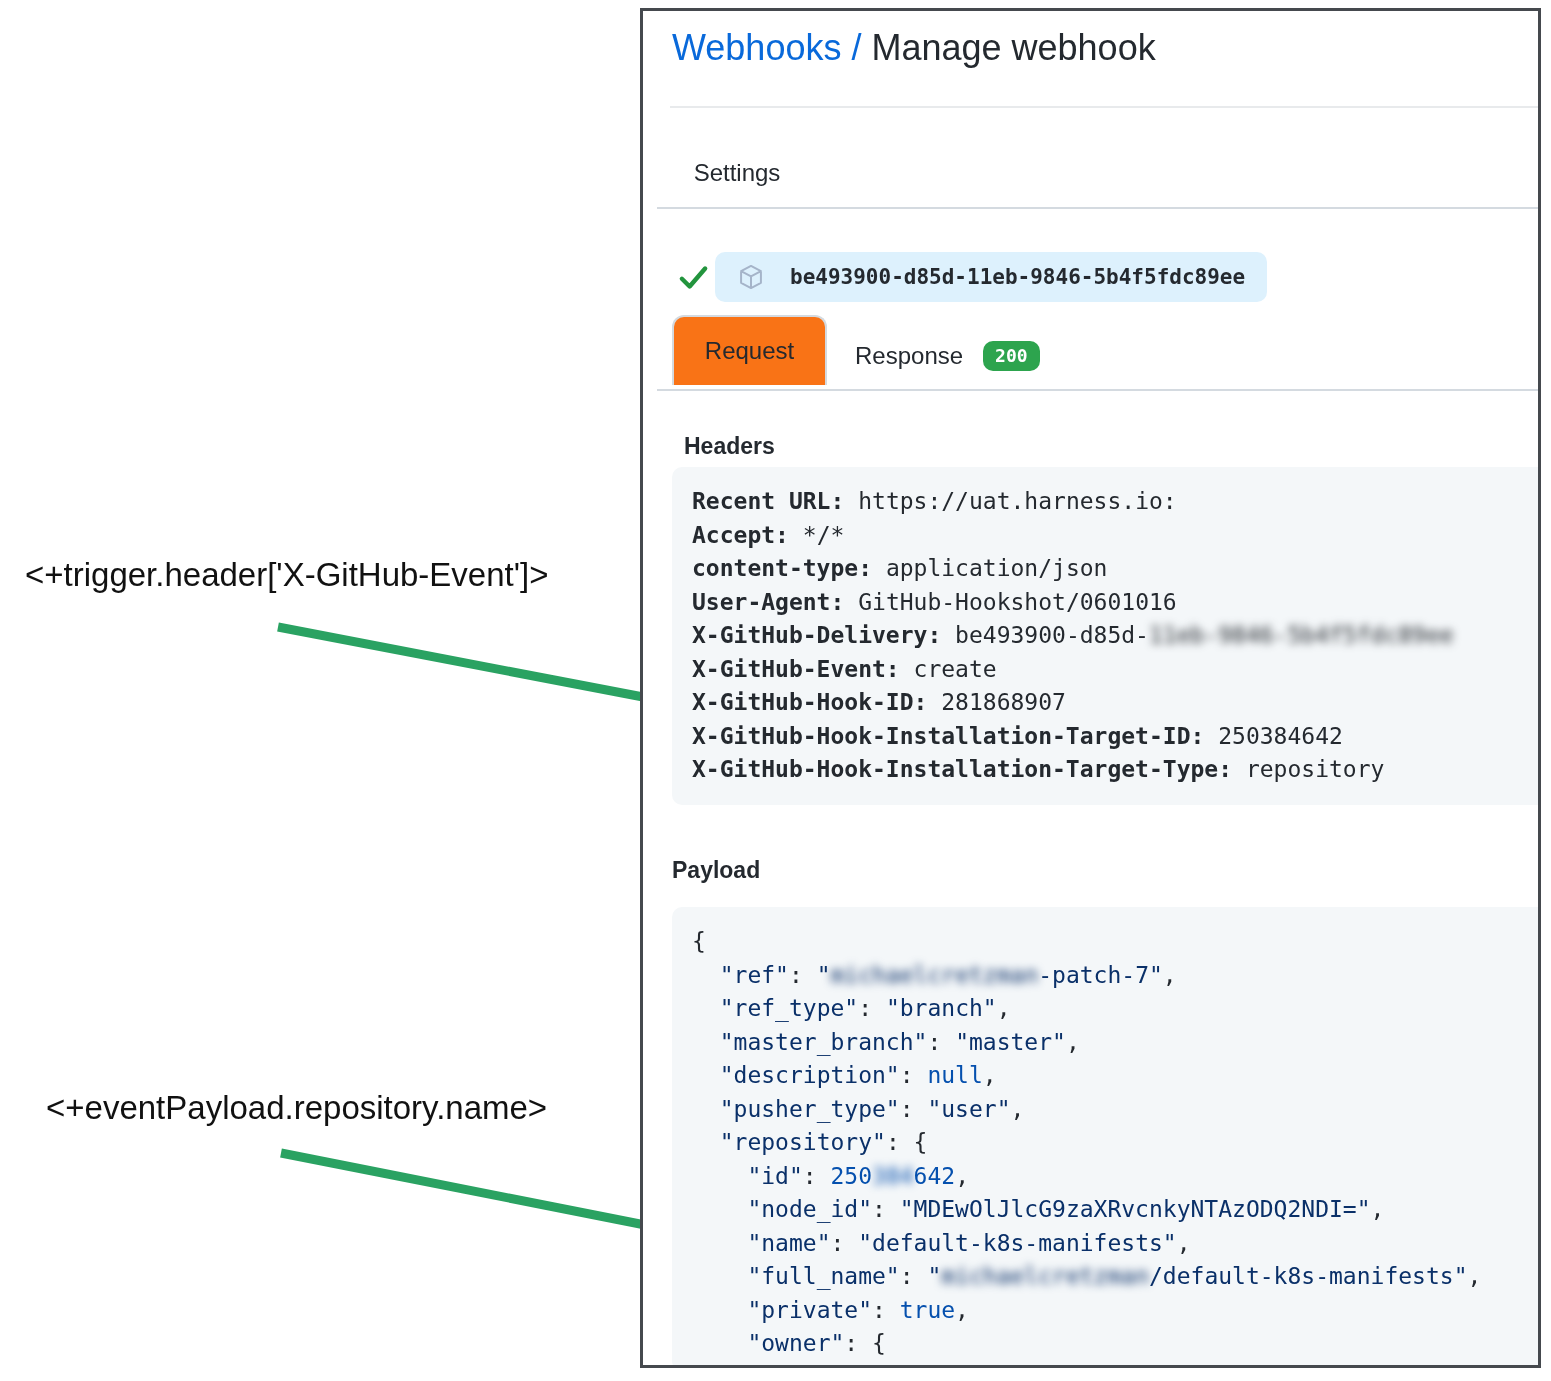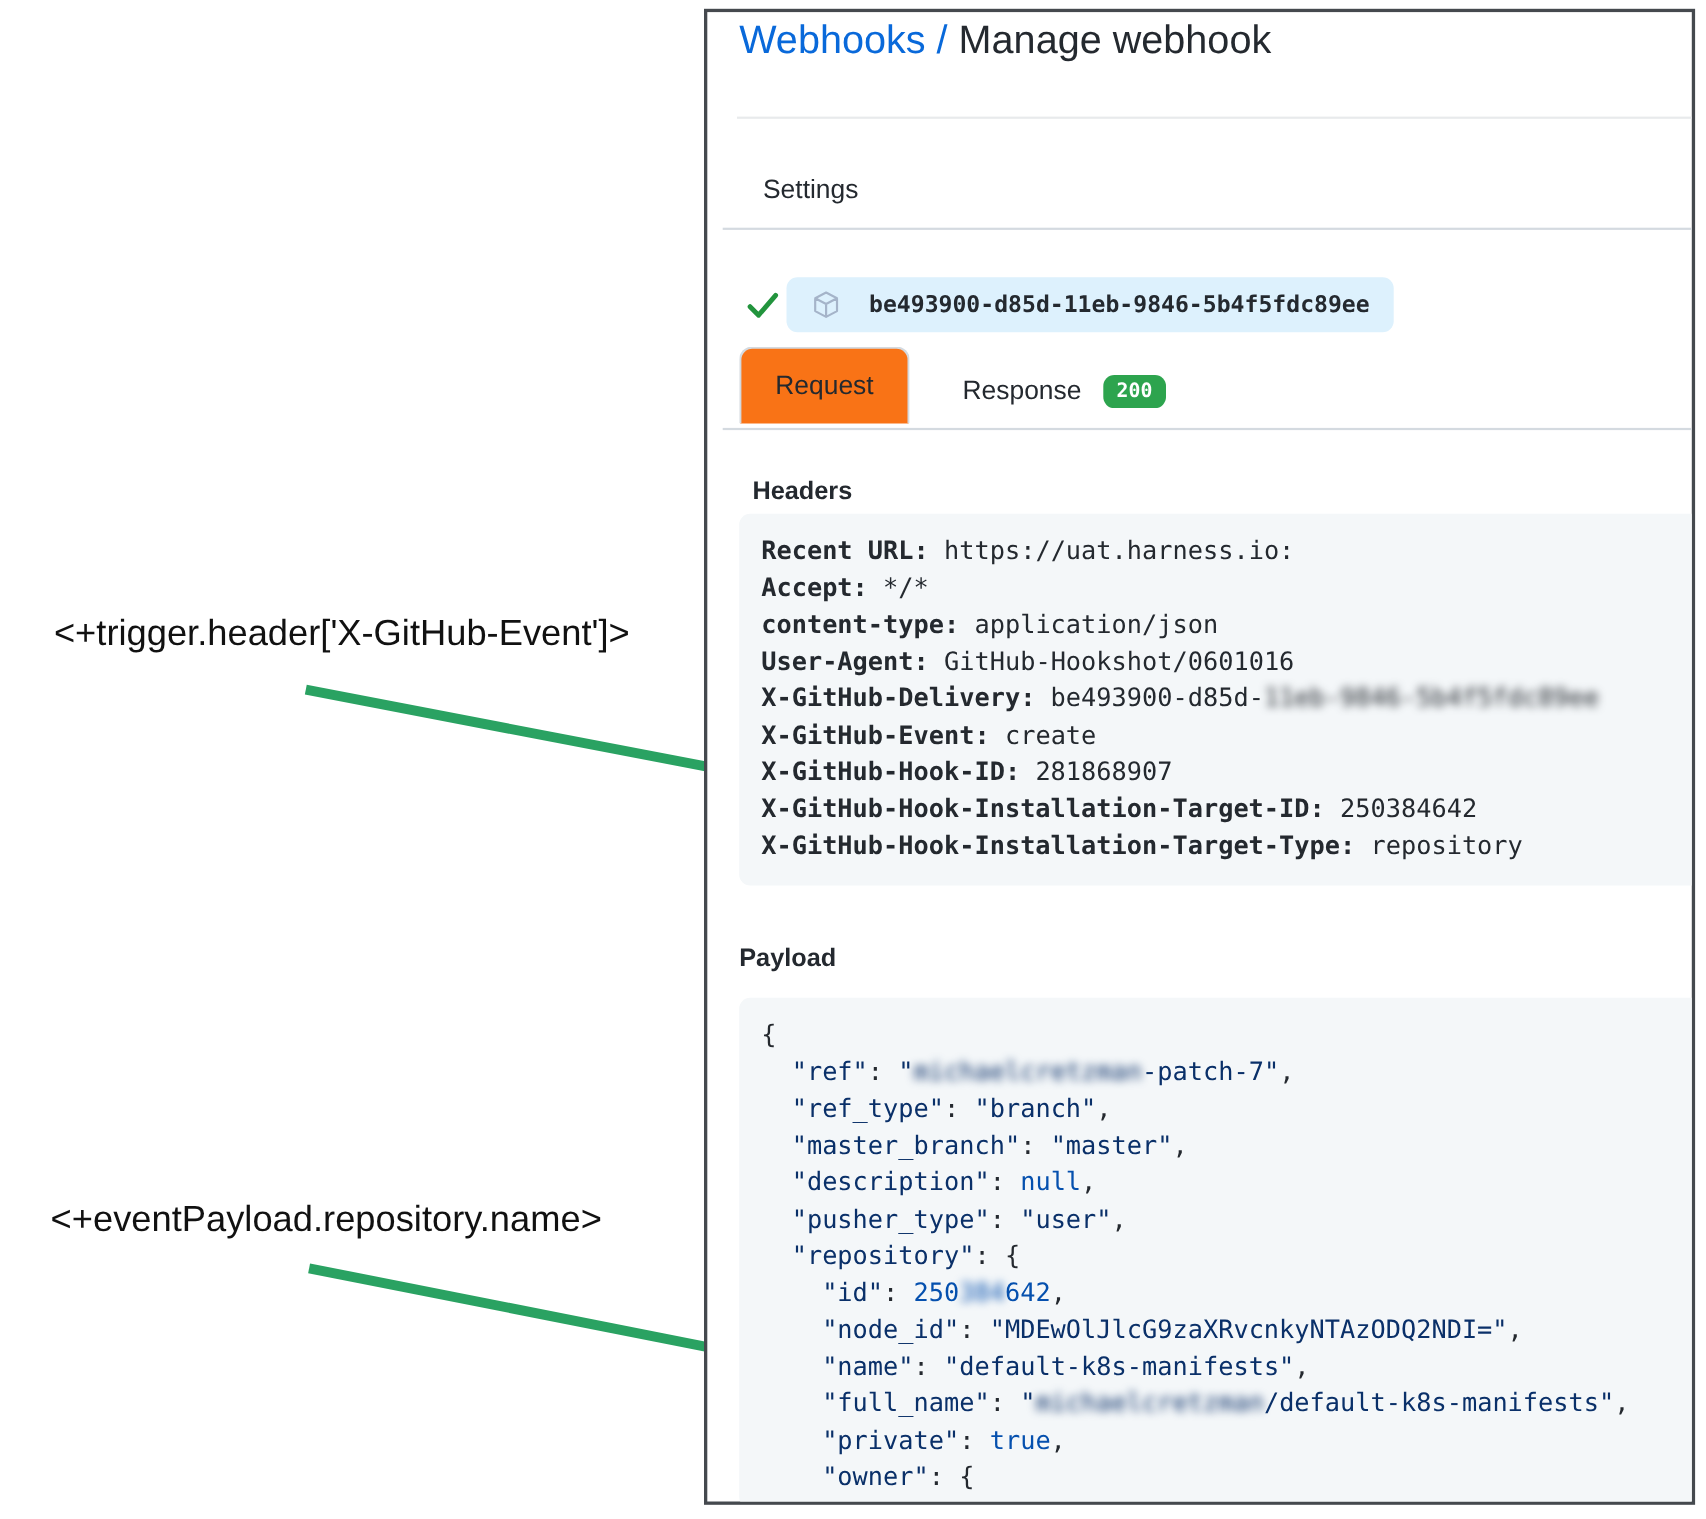--- a/index.html
+++ b/index.html
@@ -4,31 +4,31 @@
 <style>
   html,body{margin:0;padding:0;}
   body{
     width:1551px;height:1381px;position:relative;background:#ffffff;
     font-family:"Liberation Sans", sans-serif;color:#24292f;
   }
   .canvas{position:absolute;inset:0;overflow:hidden;}
 
   
   .annotation{position:absolute;font-size:33px;color:#111111;white-space:nowrap;}
-  .annotation-1{left:25px;top:556px;margin-left:24px;}
+  .annotation-1{left:25px;top:556px;}
   .annotation-2{left:46px;top:1089px;}
   .arrows{position:absolute;left:0;top:0;pointer-events:none;}
 
   
   .panel{
     position:absolute;left:640px;top:8px;width:901px;height:1360px;
     border:3px solid #45494e;background:#ffffff;box-sizing:border-box;overflow:hidden;
   }
 
-  .crumbs{position:absolute;left:29px;top:4px;font-size:36px;font-weight:500;white-space:nowrap;}
+  .crumbs{position:absolute;left:29px;top:16px;font-size:36px;font-weight:500;white-space:nowrap;}
   .crumb-link{color:#0969da;text-decoration:none;cursor:pointer;}
   .crumb-sep{color:#0969da;white-space:pre;}
   .crumb-current{color:#24292f;}
 
   .title-divider{position:absolute;left:27px;right:0;top:95px;height:2px;background:#e8eaec;}
 
   .tab{font-size:24px;color:#24292f;}
   .tab-settings{position:absolute;left:38px;top:129px;width:112px;height:66px;
     display:flex;align-items:center;justify-content:center;cursor:pointer;}
   .tab-active1{position:absolute;left:162px;top:129px;width:222px;height:69px;z-index:2;
@@ -40,21 +40,21 @@
   .pill{position:absolute;left:72px;top:241px;height:50px;border-radius:10px;background:#ddf1fd;
     display:flex;align-items:center;padding:0 22px;gap:25px;cursor:pointer;}
   .cube-icon{width:28px;height:28px;display:block;}
   .guid{font-family:"DejaVu Sans Mono", monospace;font-size:21px;font-weight:700;color:#24292f;letter-spacing:0;}
 
   .tab-active2{position:absolute;left:29px;top:304px;width:151px;height:68px;z-index:2;
     background:#f97316;border:2px solid #d4dae0;border-bottom:none;border-radius:12px 12px 0 0;
     display:flex;align-items:center;justify-content:center;font-size:24px;font-weight:400;color:#24292f;}
   .tabs2-line{position:absolute;left:14px;right:0;top:378px;height:2px;background:#d4dae0;z-index:1;}
   .tab-response{position:absolute;left:212px;top:312px;height:66px;display:flex;align-items:center;gap:20px;
-    font-size:24px;color:#24292f;cursor:pointer;margin-left:20px;}
+    font-size:24px;color:#24292f;cursor:pointer;}
   .badge{background:#2da44e;color:#ffffff;font-family:"DejaVu Sans Mono",monospace;
     font-size:18px;font-weight:600;padding:4px 12px;border-radius:10px;line-height:1.2;}
 
   .sec-label{position:absolute;left:29px;font-size:23px;font-weight:700;color:#24292f;}
   .headers-label{top:422px;margin-left:12px;}
   .payload-label{top:846px;}
 
   .codebox{position:absolute;left:29px;right:0;background:#f4f7f9;border-radius:10px 0 0 10px;
     box-sizing:border-box;padding:18px 0 18px 20px;
     font-family:"DejaVu Sans Mono", monospace;font-size:23px;}

